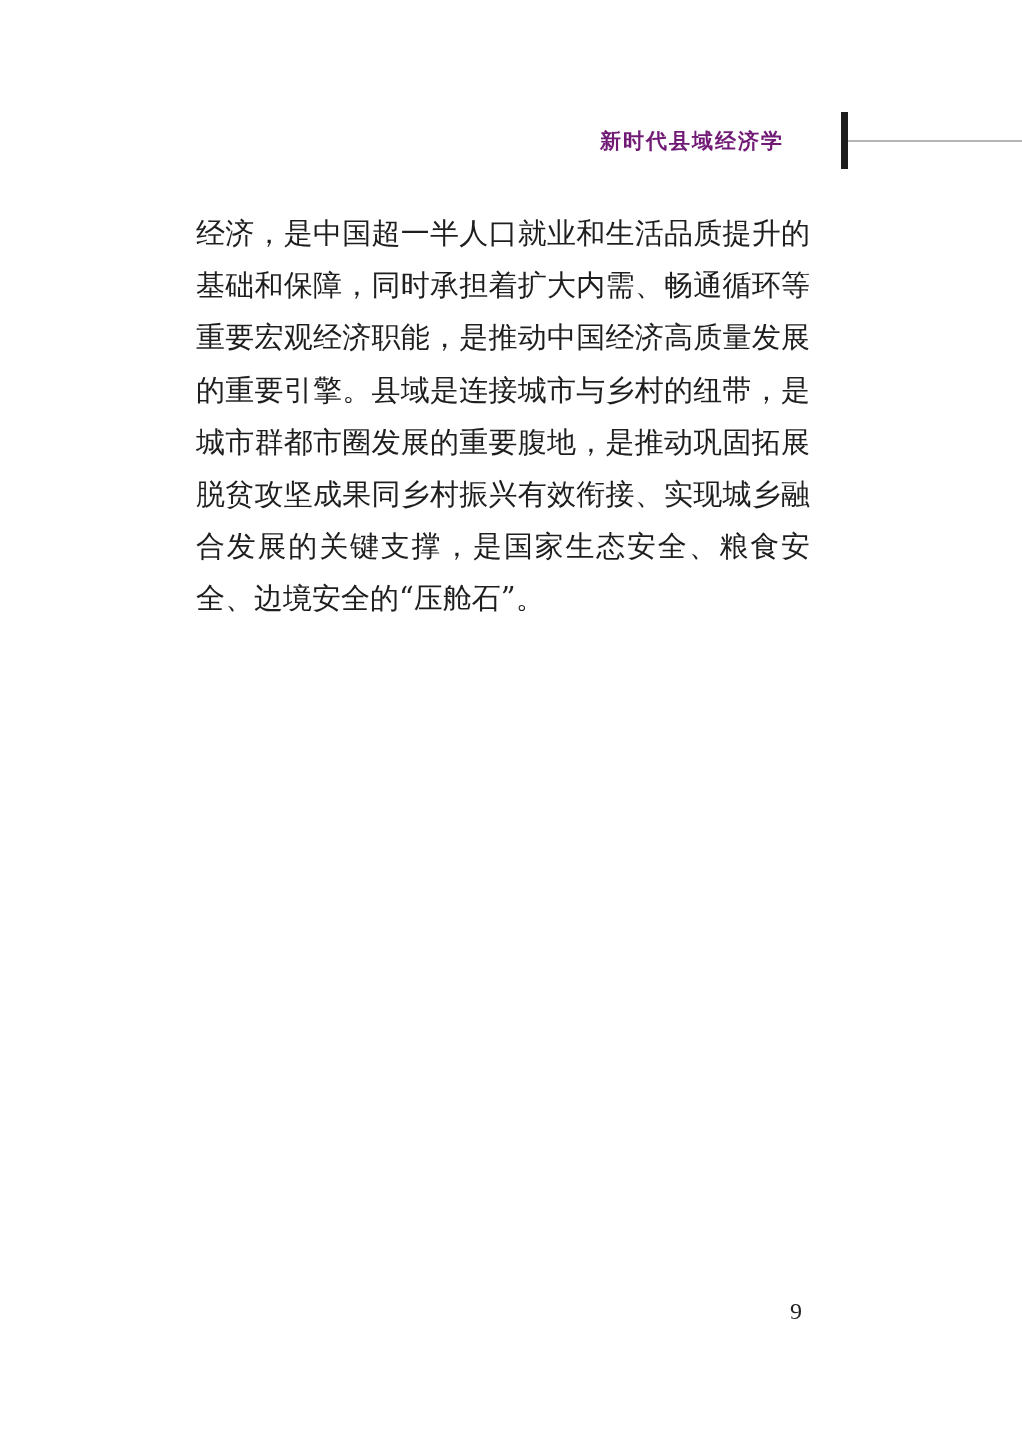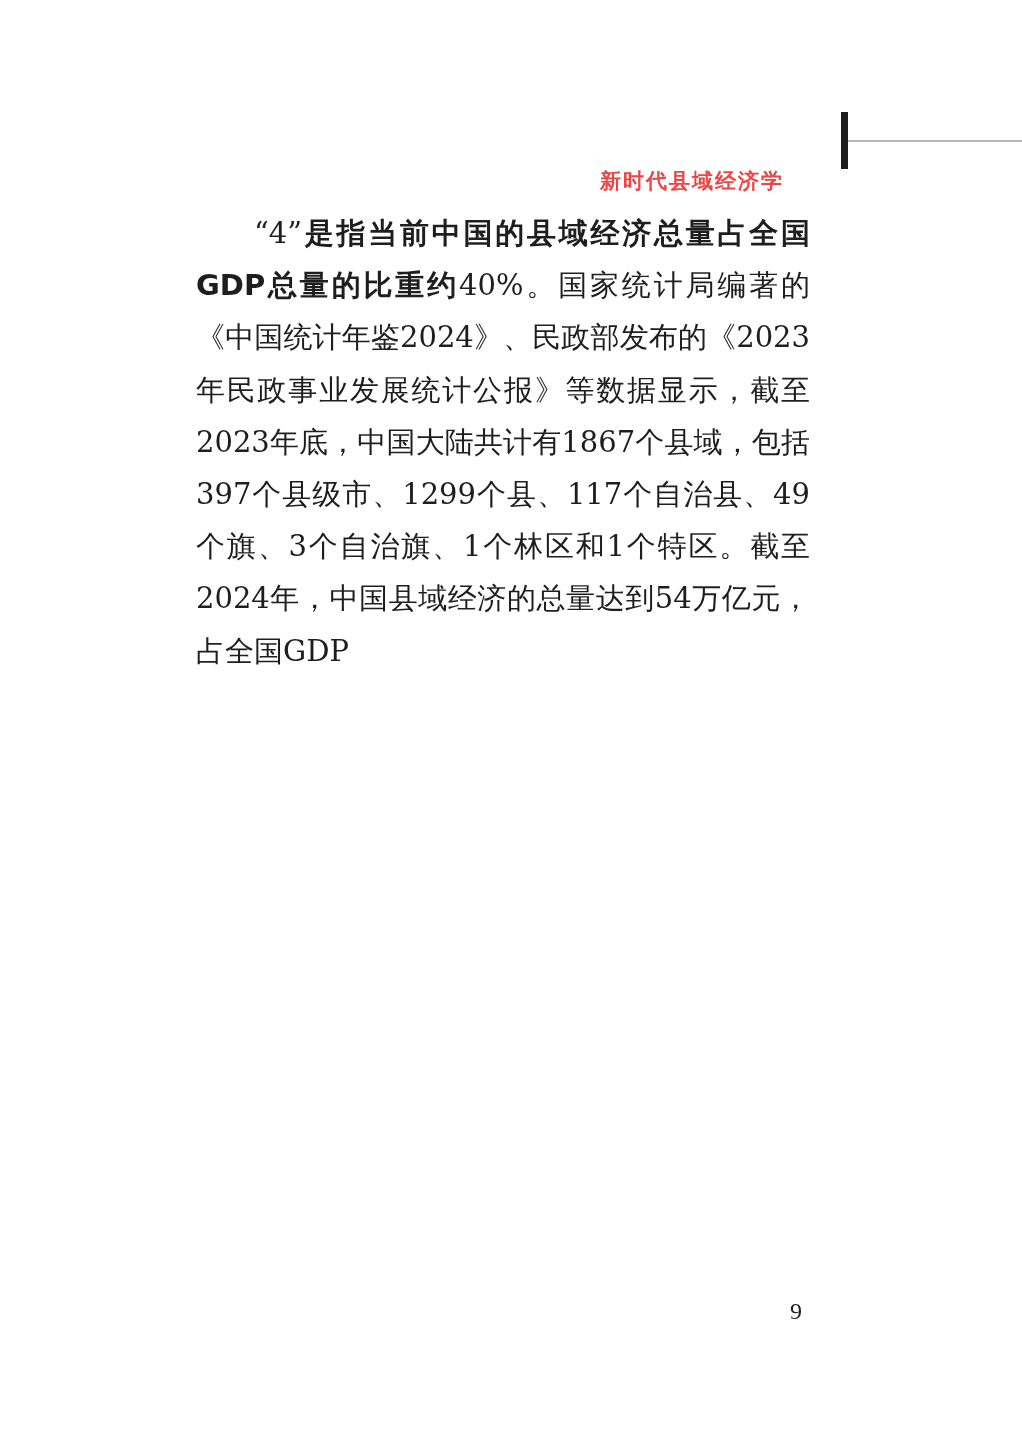--- a/index.html
+++ b/index.html
@@ -22,23 +22,22 @@
     }
     .header-title {
       position: absolute;
       left: 600px;
       top: 128px;
       font-family: "DejaVu Sans", "Liberation Sans", sans-serif;
       font-weight: bold;
       font-size: 21px;
       letter-spacing: 2px;
       line-height: 26px;
-      color: #ef4444;
+      color: #701a75;
       white-space: nowrap;
-      margin-top: 40px;
     }
     .header-bar {
       position: absolute;
       left: 841px;
       top: 112px;
       width: 7px;
       height: 57px;
       background: #1d1d1d;
     }
     .header-rule {
@@ -81,16 +80,16 @@
 </head>
 <body>
 
 <div class="running-header">
   <div class="header-title">新时代县域经济学</div>
   <div class="header-bar"></div>
   <div class="header-rule"></div>
 </div>
 
 <div class="body-text">
-  <p class="indent"><span>“4”</span><span class="bold">是指当前中国的县域经济总量占全国GDP总量的比重约</span><span>40%。</span><span>国家统计局编著的《中国统计年鉴2024》、民政部发布的《2023年民政事业发展统计公报》等数据显示，截至2023年底，中国大陆共计有1867个县域，包括397个县级市、1299个县、117个自治县、49个旗、3个自治旗、1个林区和1个特区。截至2024年，中国县域经济的总量达到54万亿元，占全国GDP</span></p>
+  <p>经济，是中国超一半人口就业和生活品质提升的基础和保障，同时承担着扩大内需、畅通循环等重要宏观经济职能，是推动中国经济高质量发展的重要引擎。县域是连接城市与乡村的纽带，是城市群都市圈发展的重要腹地，是推动巩固拓展脱贫攻坚成果同乡村振兴有效衔接、实现城乡融合发展的关键支撑，是国家生态安全、粮食安全、边境安全的“压舱石”。</p>
 </div>
 
 <div class="page-number">9</div>
 
 </body></html>

